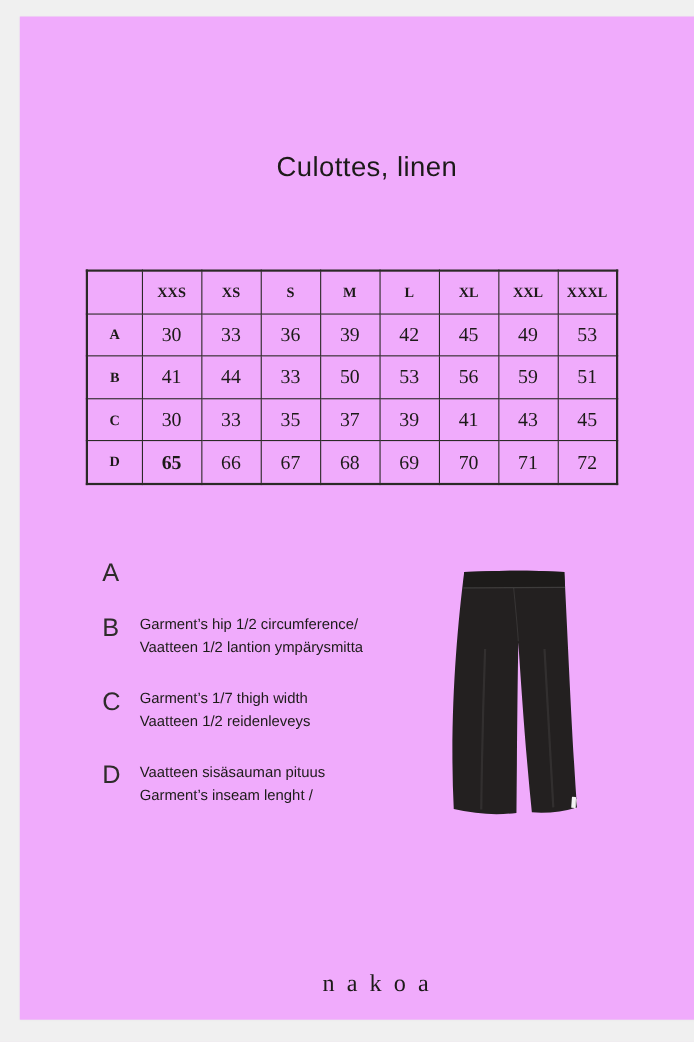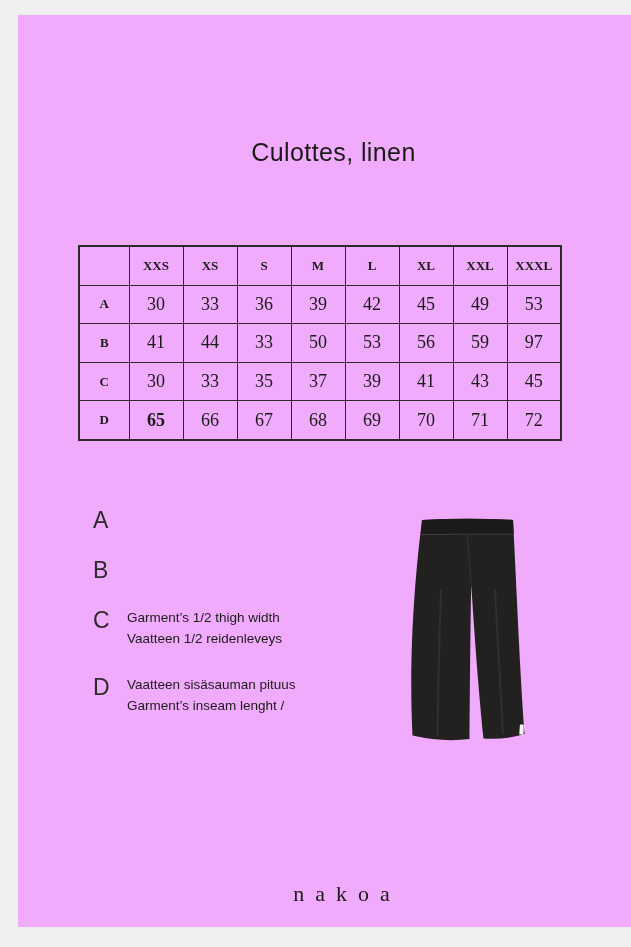--- a/index.html
+++ b/index.html
@@ -154,21 +154,21 @@
             </tr>
             <tr>
               <th>B</th>
               <td>41</td>
               <td>44</td>
               <td>33</td>
               <td>50</td>
               <td>53</td>
               <td>56</td>
               <td>59</td>
-              <td>97</td>
+              <td>51</td>
             </tr>
             <tr>
               <th>C</th>
               <td>30</td>
               <td>33</td>
               <td>35</td>
               <td>37</td>
               <td>39</td>
               <td>41</td>
               <td>43</td>
@@ -191,27 +191,29 @@
 
     <div class="legend">
 
       <div class="legend-item">
         <div class="legend-letter">A</div>
       </div>
 
       <div class="legend-item">
         <div class="legend-letter">B</div>
         <div class="legend-text">
+          <div>Garment’s hip 1/2 circumference/</div>
+          <div>Vaatteen 1/2 lantion ympärysmitta</div>
         </div>
       </div>
 
       <div class="legend-item">
         <div class="legend-letter">C</div>
         <div class="legend-text">
-          <div>Garment’s 1/2 thigh width</div>
+          <div>Garment’s 1/7 thigh width</div>
           <div>Vaatteen 1/2 reidenleveys</div>
         </div>
       </div>
 
       <div class="legend-item">
         <div class="legend-letter">D</div>
         <div class="legend-text">
           <div>Vaatteen sisäsauman pituus</div>
           <div>Garment’s inseam lenght /</div>
         </div>

